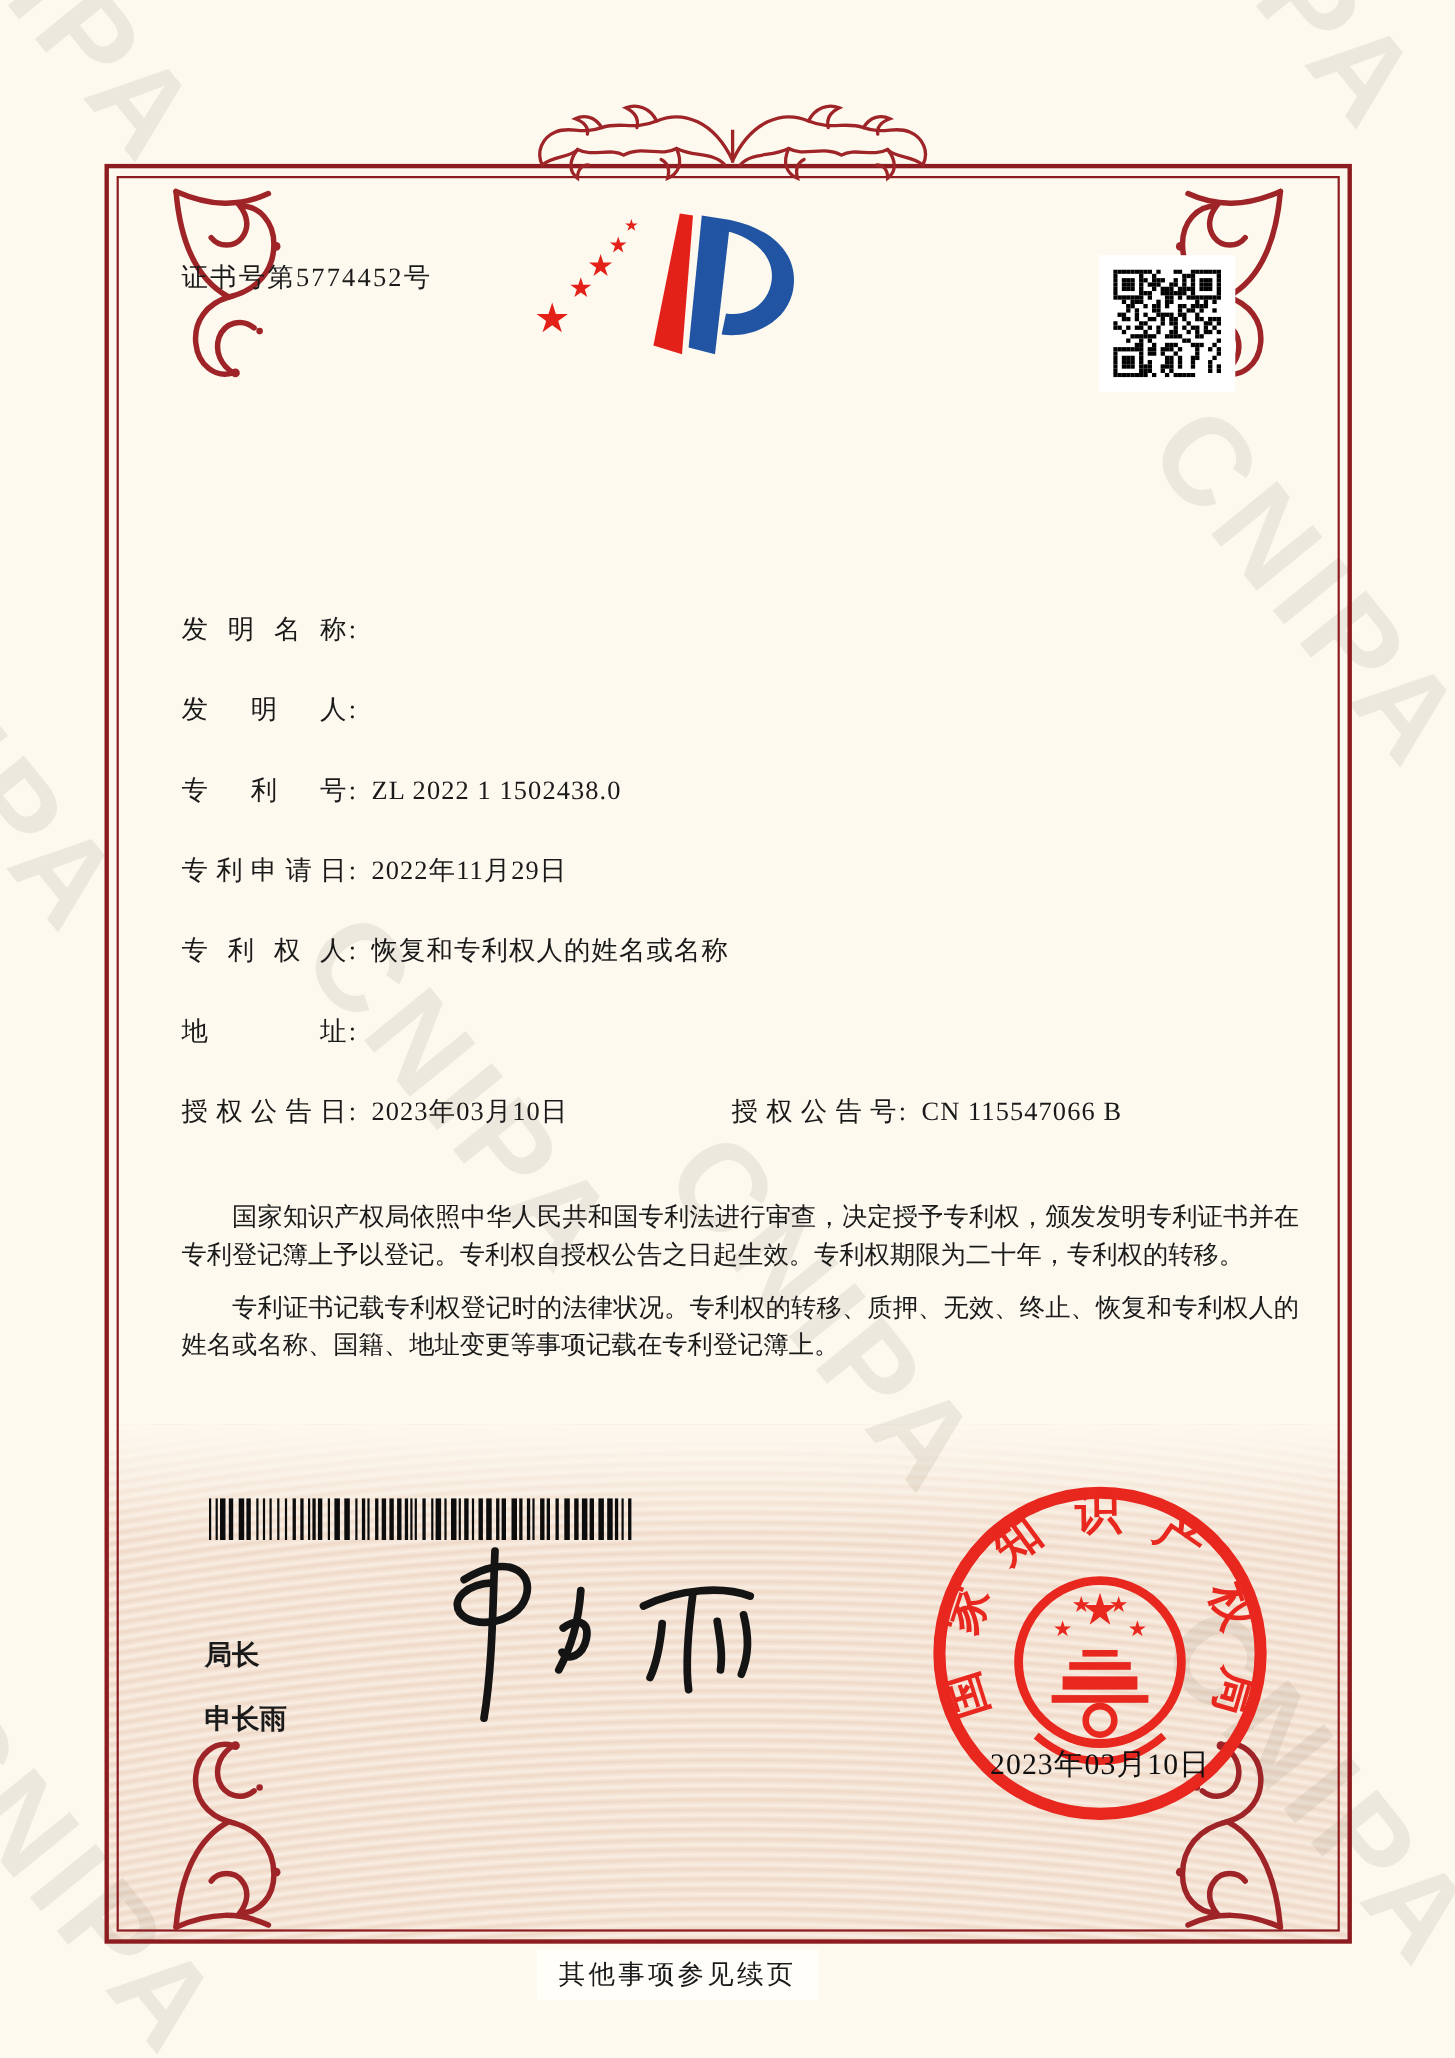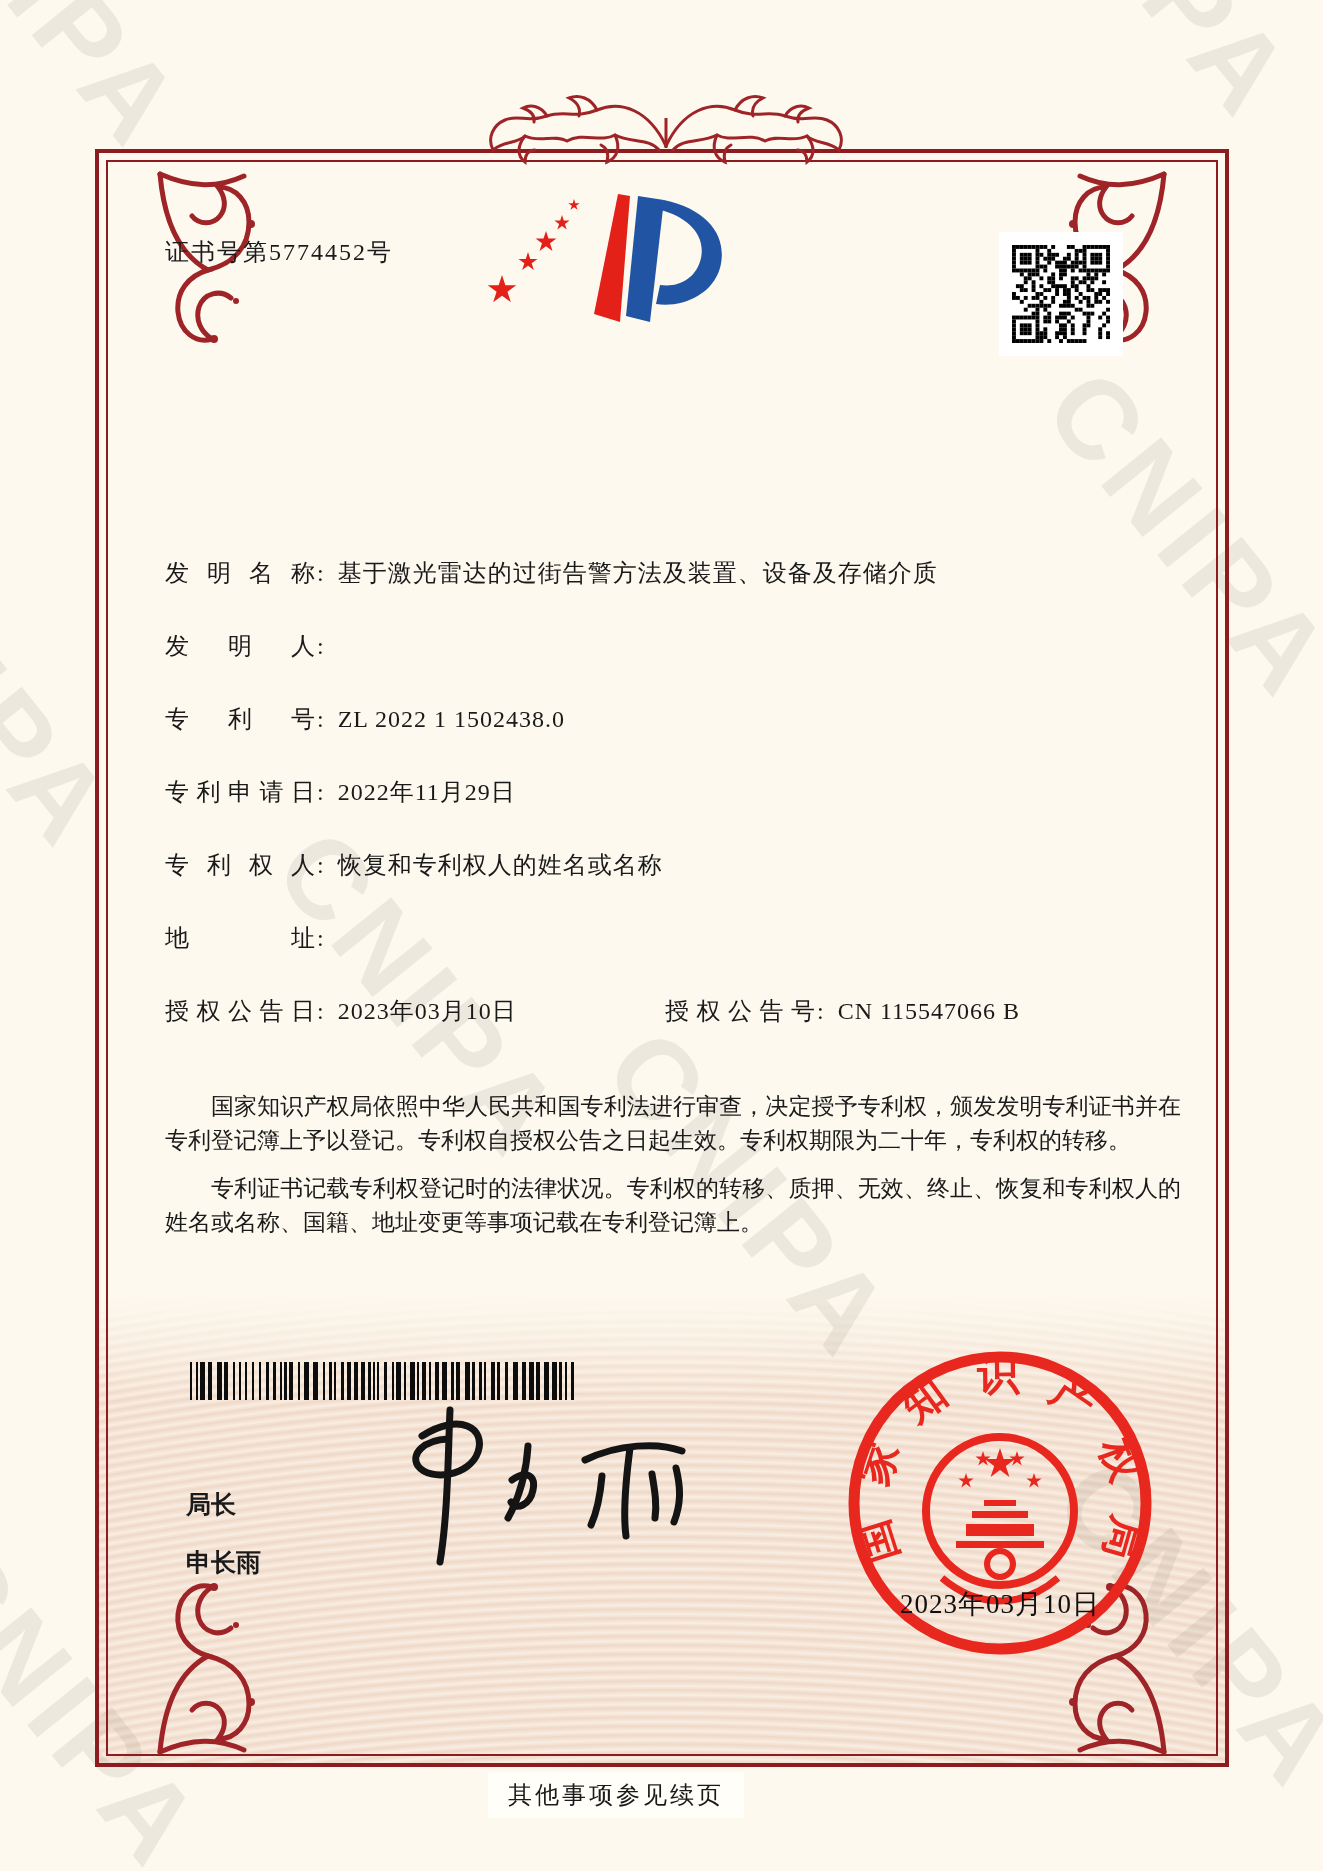--- a/index.html
+++ b/index.html
@@ -445,21 +445,20 @@
 
   <div class="fields">
     <div class="field-row">
       <span class="field-label">
           <span>发</span>
           <span>明</span>
           <span>名</span>
           <span>称</span>
         </span>
         <span class="field-colon">:</span>
-      <span class="field-value">基于激光雷达的过街告警方法及装置、设备及存储介质</span>
     </div>
     <div class="field-row">
       <span class="field-label">
           <span>发</span>
           <span>明</span>
           <span>人</span>
         </span>
         <span class="field-colon">:</span>
     </div>
     <div class="field-row">

